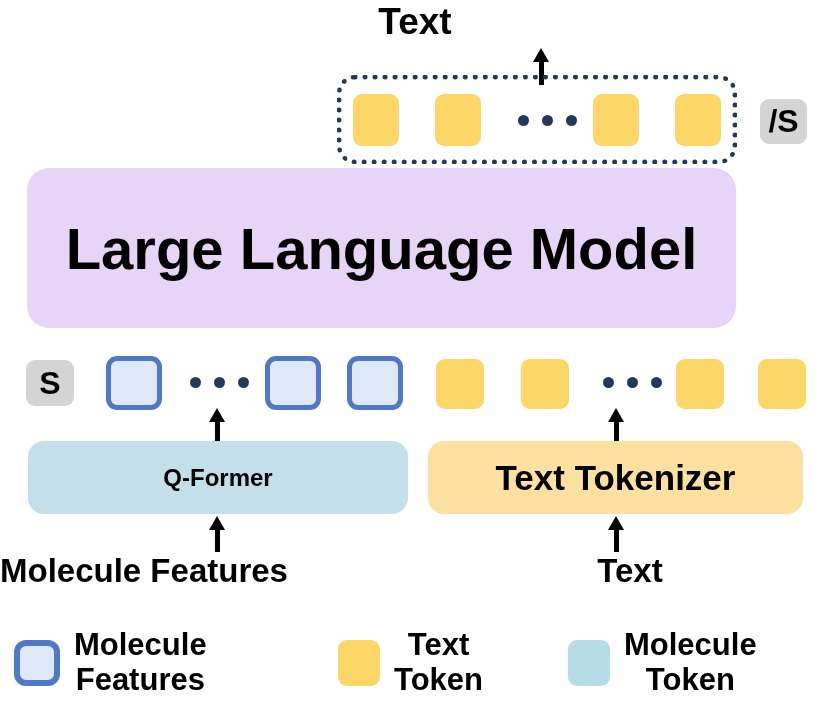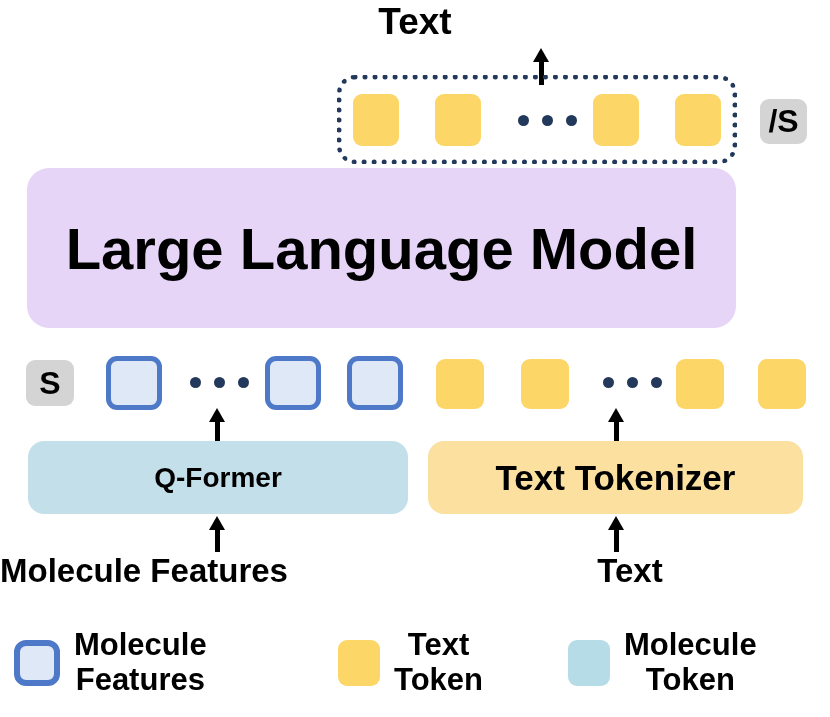--- a/index.html
+++ b/index.html
@@ -102,21 +102,21 @@
   .block-llm {
     left: 27px; top: 168px;
     width: 709px; height: 160px;
     background: #E6D5F6;
     font-size: 58px;
   }
   .block-qformer {
     left: 28px; top: 441px;
     width: 380px; height: 73px;
     background: #C3E0EA;
-    font-size: 28px;
+    font-size: 24px;
     border-radius: 16px;
   }
   .block-tokenizer {
     left: 428px; top: 441px;
     width: 375px; height: 73px;
     background: #FBE0A0;
     font-size: 35px;
     border-radius: 16px;
   }
 

